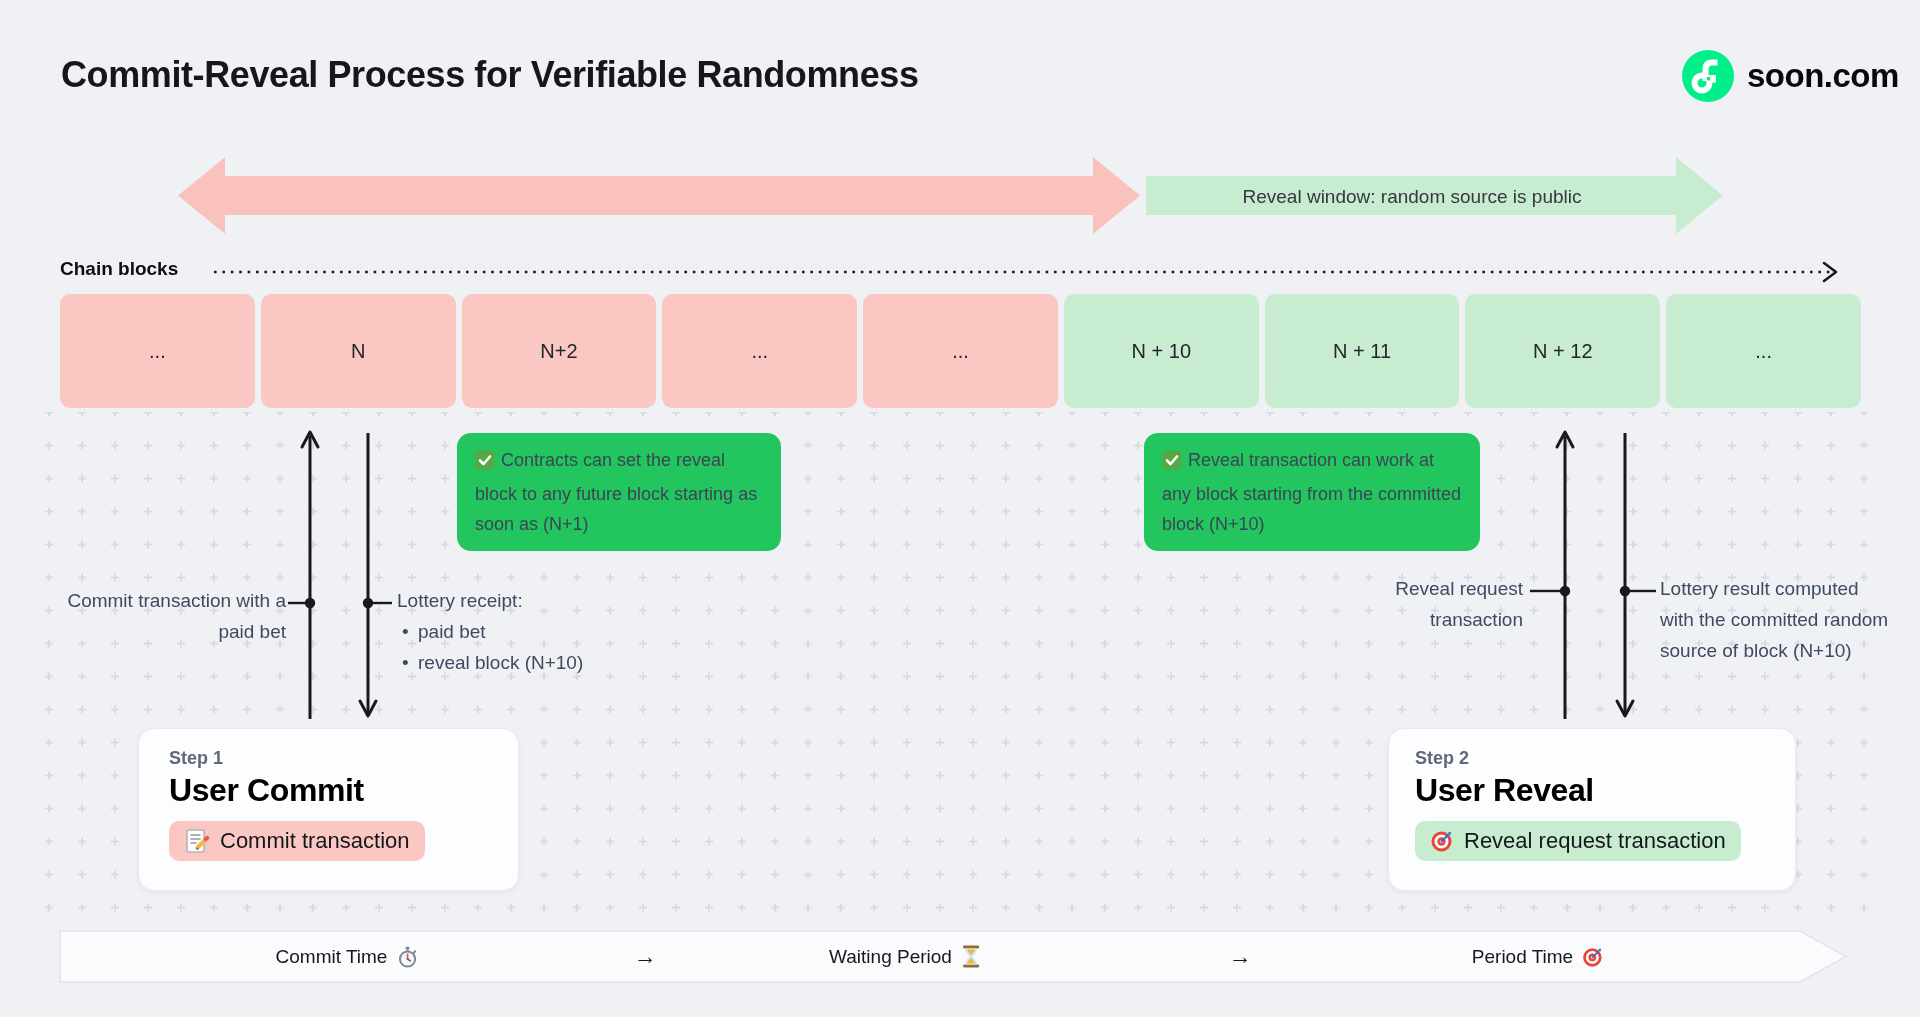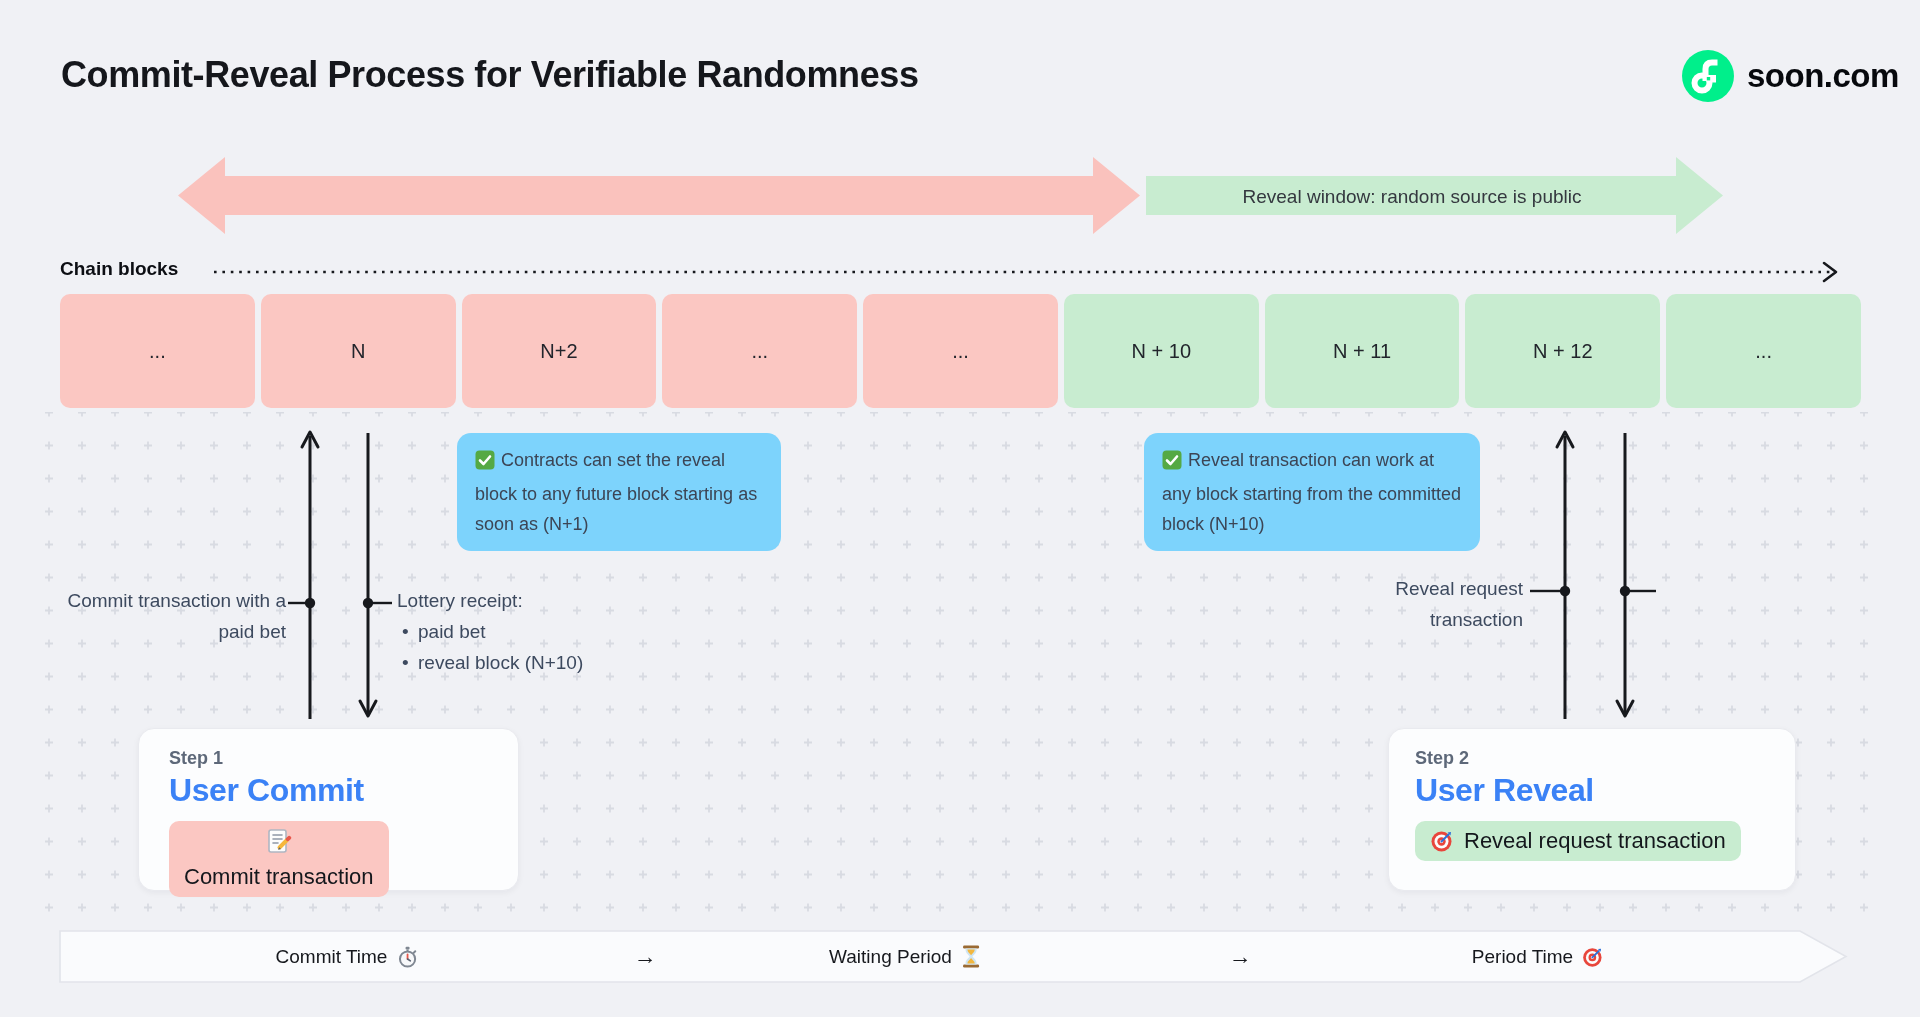--- a/index.html
+++ b/index.html
@@ -18,44 +18,44 @@
   .phase-label.reveal{left:1146px;width:532px;}
 
   .chain-label{left:60px;top:258px;font-size:19px;font-weight:700;color:#0C0E13;}
 
   .blocks{left:60px;top:294px;width:1801px;height:114px;display:flex;gap:6px;}
   .block{flex:1;border-radius:10px;display:flex;align-items:center;justify-content:center;
          font-size:20px;color:#22252C;}
   .block.commit{background:#FBC7C2;}
   .block.reveal{background:#C8ECD0;}
 
-  .note{background:#7dd3fc;border-radius:14px;padding:12px 18px;box-sizing:border-box;
+  .note{background:#22c55e;border-radius:14px;padding:12px 18px;box-sizing:border-box;
         font-size:18px;line-height:30px;color:#3C4555;}
   .note.left{left:457px;top:433px;width:324px;}
   .note.right{left:1144px;top:433px;width:336px;}
   .inline-icon{display:inline-block;vertical-align:-4px;margin-right:6px;}
 
   .ann{font-size:19px;line-height:31px;color:#3D4A5F;}
   .ann-commit{left:40px;width:246px;top:585px;text-align:right;}
   .ann-receipt{left:397px;top:585px;}
   .ann-receipt ul{margin:0;padding:0;list-style:none;}
   .ann-receipt li{position:relative;padding-left:21px;}
   .ann-receipt li::before{content:"•";position:absolute;left:5px;}
   .ann-reveal{left:1300px;width:223px;top:573px;text-align:right;}
   .ann-result{left:1660px;width:236px;top:573px;}
 
   .card{background:#FCFDFE;border:1px solid #E9EAEF;border-radius:16px;
         box-shadow:0 2px 6px rgba(20,24,35,.05);padding:19px 30px;box-sizing:border-box;}
   .card.step1{left:138px;top:728px;width:381px;height:163px;}
   .card.step2{left:1388px;top:728px;width:408px;height:163px;padding:19px 26px;}
   .eyebrow{font-size:18px;font-weight:700;color:#5D6879;}
-  .card-title{font-size:32px;font-weight:700;color:#3b82f6;margin-top:3px;letter-spacing:-0.4px;}
+  .card-title{font-size:32px;font-weight:700;color:#000000;margin-top:3px;letter-spacing:-0.4px;}
   .pill{display:inline-flex;align-items:center;gap:10px;margin-top:12px;padding:7px 15px;
         border-radius:10px;font-size:22px;color:#14171C;cursor:pointer;}
-  .pill.commit{background:#FBC7C2;flex-direction:column;}
+  .pill.commit{background:#FBC7C2;}
   .pill.reveal{background:#C8ECD0;}
 
   .tl-item{top:943px;transform:translateX(-50%);display:flex;align-items:center;gap:9px;
            font-size:19px;color:#16181D;height:27px;white-space:nowrap;}
   .tl-arrow{font-size:23px;}
 </style>
 </head>
 <body>
 
 <div class="stage">
@@ -149,20 +149,21 @@
 
   <div class="abs ann ann-commit">Commit transaction with a paid bet</div>
   <div class="abs ann ann-receipt">
     <div>Lottery receipt:</div>
     <ul>
       <li>paid bet</li>
       <li>reveal block (N+10)</li>
     </ul>
   </div>
   <div class="abs ann ann-reveal">Reveal request transaction</div>
+  <div class="abs ann ann-result">Lottery result computed with the committed random source of block (N+10)</div>
 
   <div class="abs card step1">
     <div class="eyebrow">Step 1</div>
     <div class="card-title">User Commit</div>
     <div class="pill commit">
       <span style="display:inline-flex;">
         <svg width="26" height="26" viewBox="0 0 26 26">
           <rect x="3" y="2" width="17" height="22" rx="2" fill="#FDFDFD" stroke="#AEB6C2" stroke-width="1.6"></rect>
           <path d="M7 7 H16 M7 11 H16 M7 15 H12" stroke="#8F98A6" stroke-width="1.6" stroke-linecap="round"></path>
           <path d="M13.5 19.5 L21 12" stroke="#F6B73C" stroke-width="4" stroke-linecap="round"></path>

